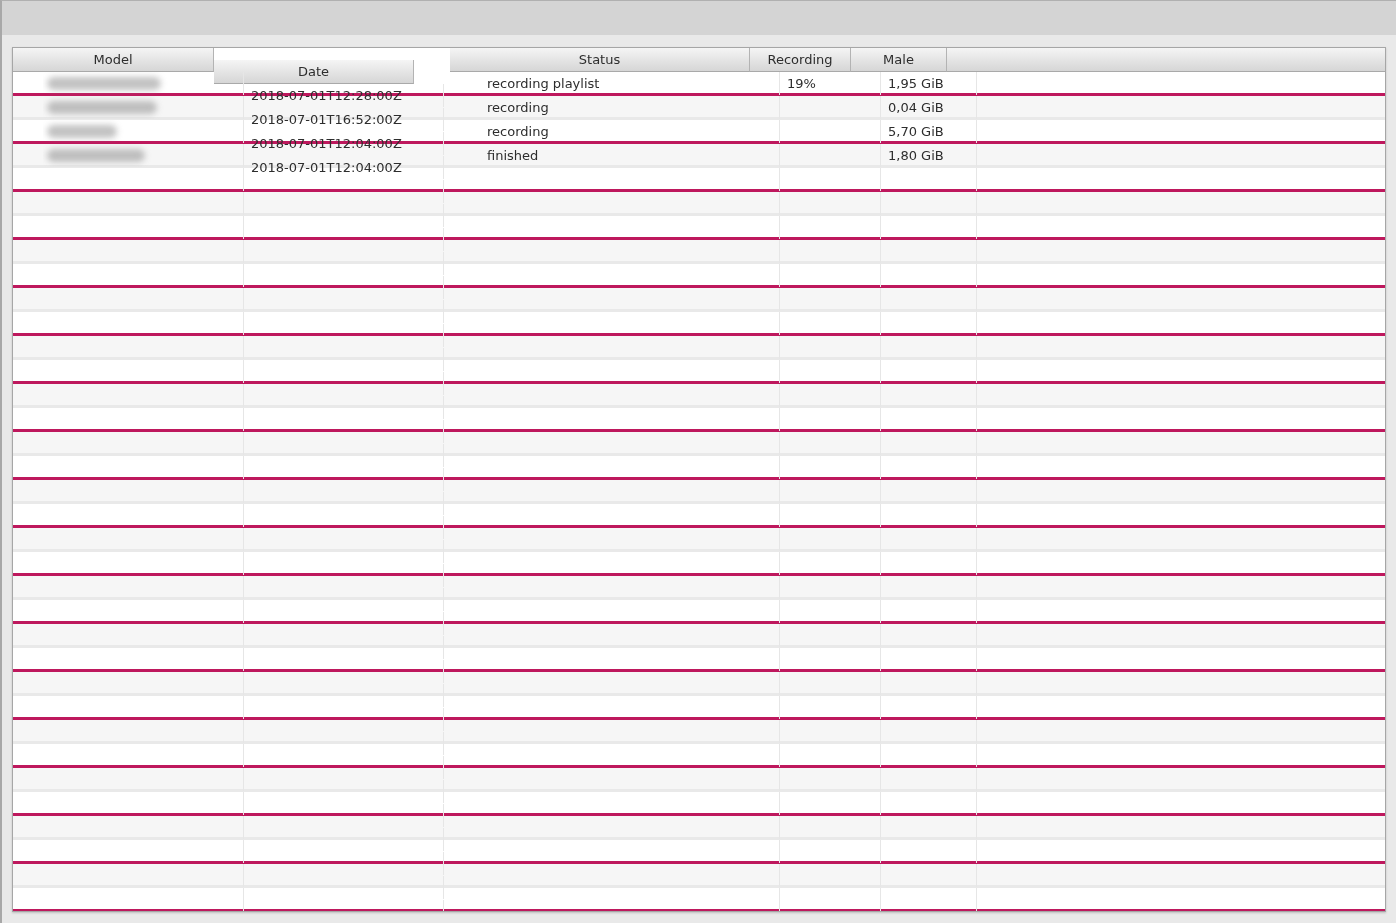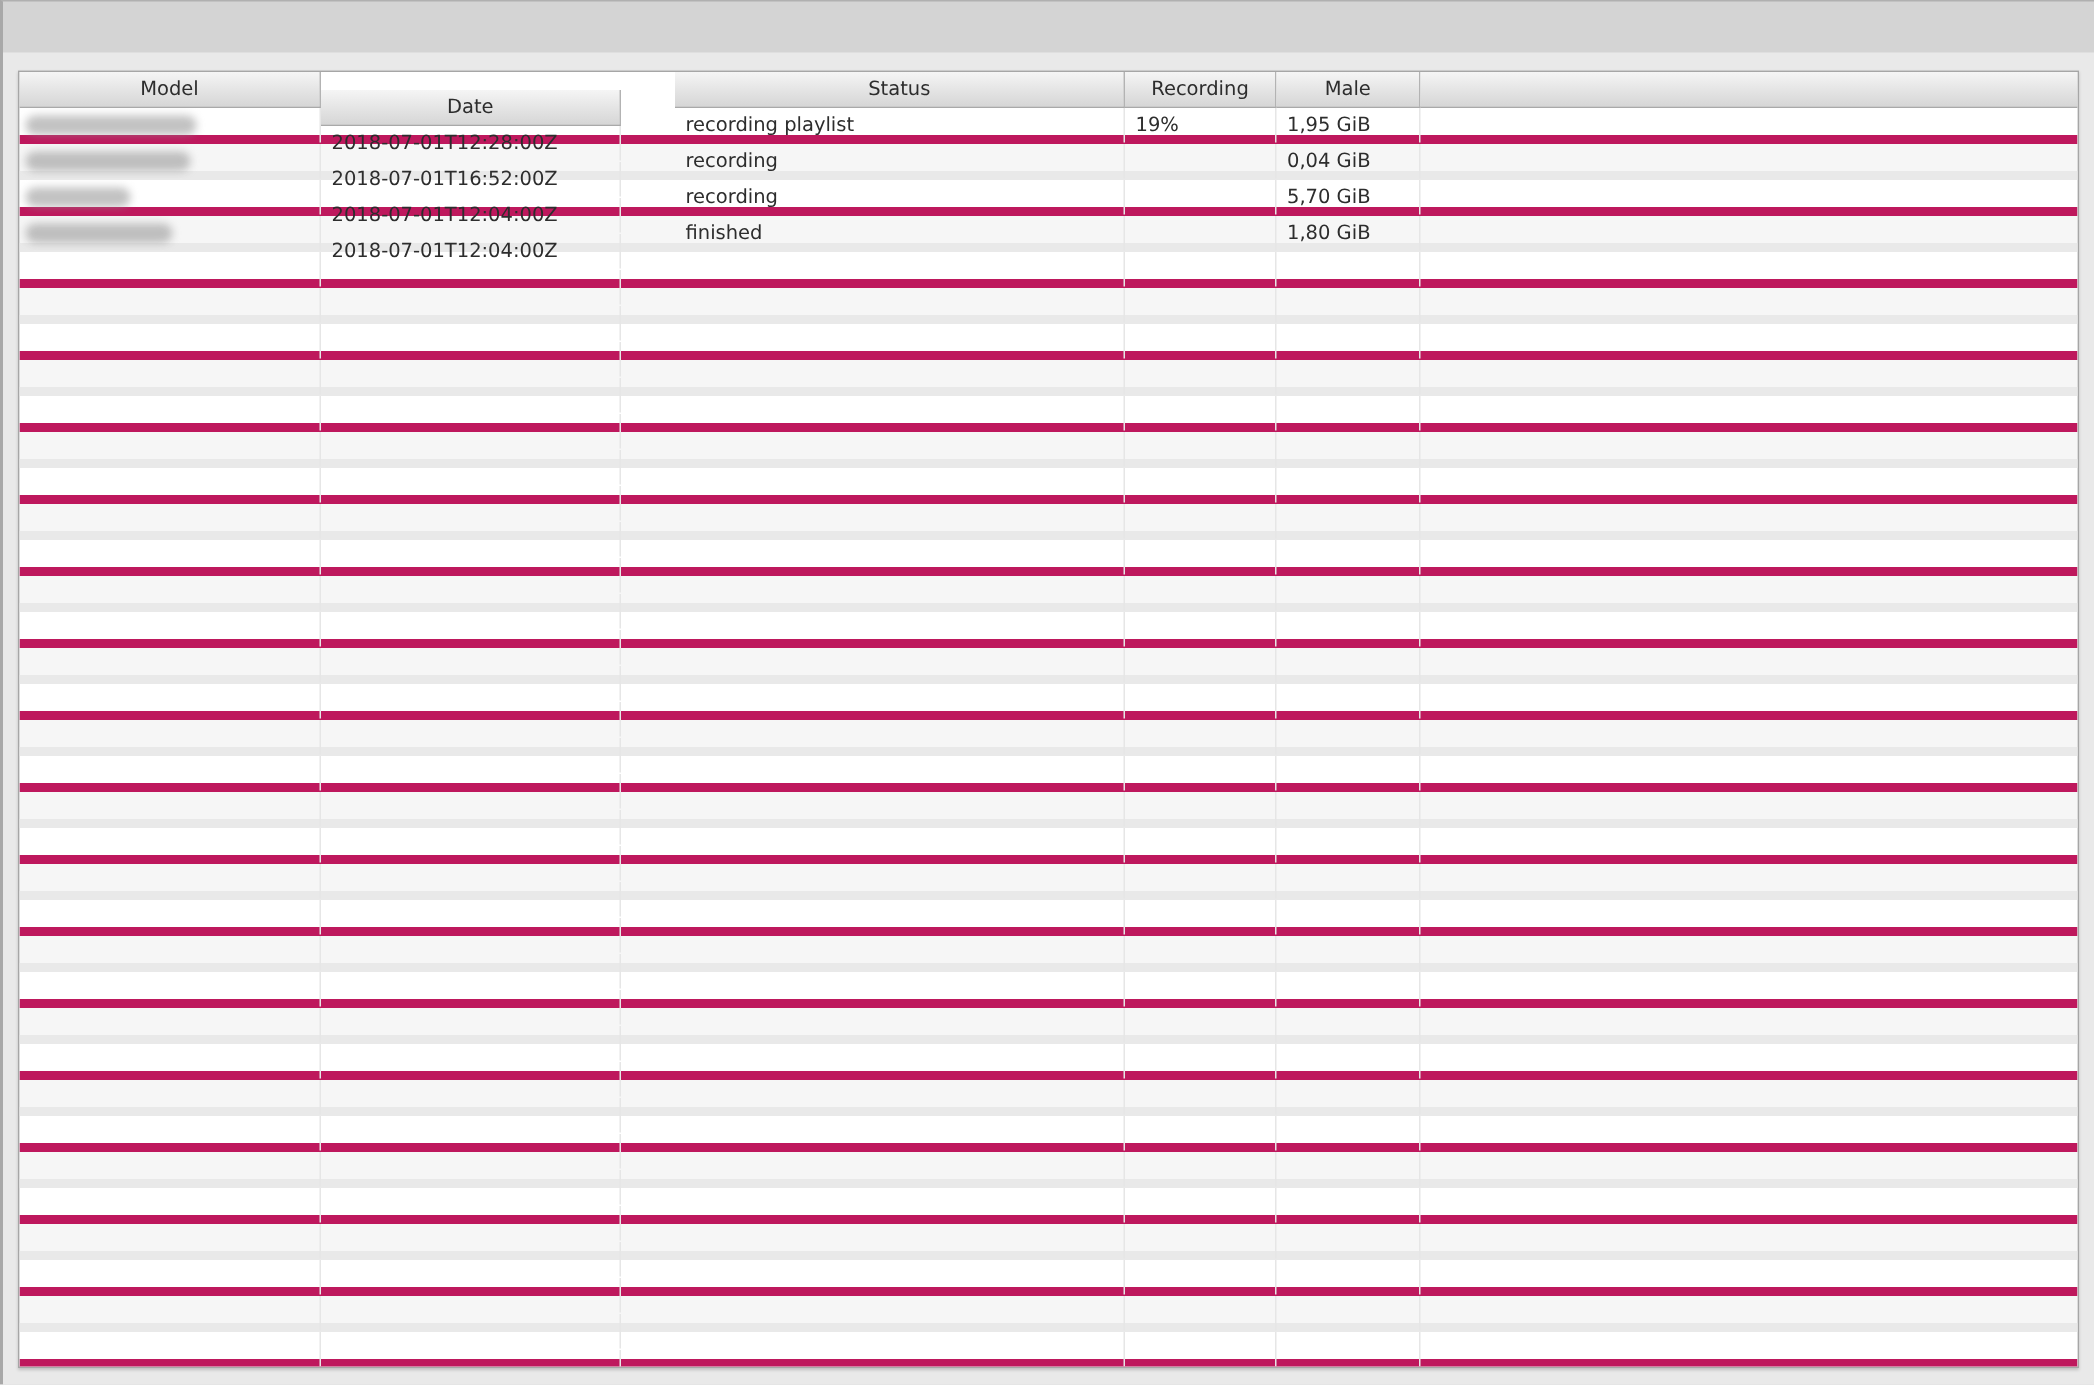--- a/index.html
+++ b/index.html
@@ -70,21 +70,22 @@
     border-right: 1px solid #b3b3b3;
     border-bottom: 1px solid #a9a9a9;
     overflow: hidden;
   }
   .hcell:last-child { border-right: none; }
   .tbody { }
   .row {
     display: flex;
     height: 24px;
     background: #ffffff;
-    border-bottom: 6px solid #be185d;
+    border-bottom: 3px solid #be185d;
+    padding-left: 30px;
   }
   .row.alt { background: var(--row-alt, #f6f6f6); border-bottom-color: #e9e9e9; justify-content: center; }
   .cell {
     display: flex; align-items: center;
     height: 23px;
     padding-left: 7px;
     border-right: 1px solid #e6e6e6;
     overflow: hidden;
     white-space: nowrap;
   }

